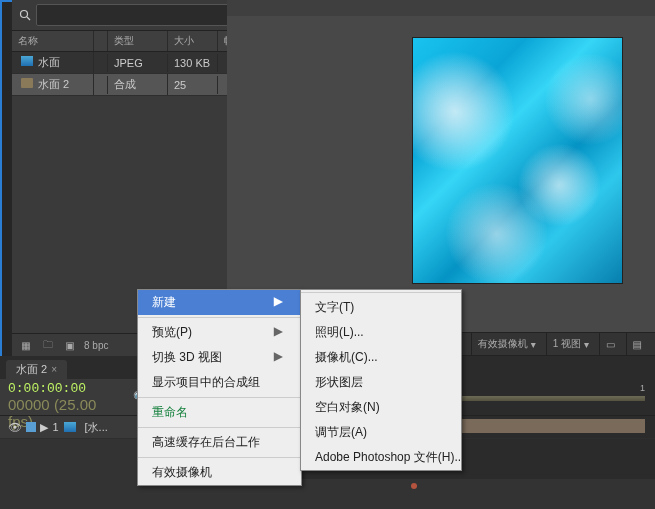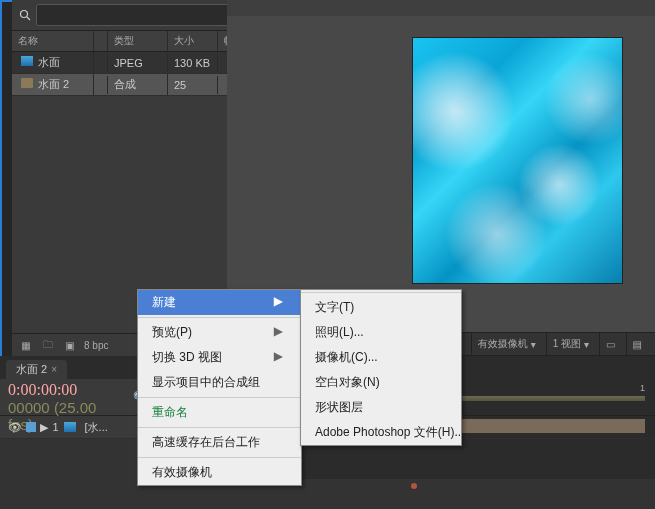--- a/index.html
+++ b/index.html
@@ -28,21 +28,21 @@
 .water::before,.water::after{content:"";position:absolute;inset:0;background:radial-gradient(circle at 20% 30%,rgba(255,255,255,.5),transparent 25%),radial-gradient(circle at 70% 60%,rgba(255,255,255,.4),transparent 20%),radial-gradient(circle at 40% 80%,rgba(255,255,255,.35),transparent 22%),radial-gradient(circle at 85% 25%,rgba(255,255,255,.3),transparent 18%)}
 .viewer-toolbar{position:absolute;bottom:0;left:0;right:0;height:22px;background:#333;border-top:1px solid #222;display:flex;align-items:center;color:#aaa;font-size:10px}
 .vt-right{margin-left:auto;display:flex;align-items:center;gap:4px;padding-right:7px}
 .vt-item{padding:0 6px;display:flex;align-items:center;gap:3px;border-left:1px solid #222;height:22px}
 .timeline-panel{left:0;top:356px;right:0;bottom:0;background:#333}
 .tl-tab{display:flex;background:#2b2b2b;padding-top:4px;padding-left:6px}
 .tab{background:#3a3a3a;padding:2px 10px;font-size:11px;border-top-left-radius:3px;border-top-right-radius:3px;color:#ccc;display:flex;align-items:center;gap:4px}
 .close-x{color:#999;font-size:10px}
 .tl-head{display:flex;background:#3a3a3a;height:36px;border-bottom:1px solid #222}
 .timecode{width:110px;padding:2px 8px}
-.tc-main{color:#fca5a5;font-size:16px;font-family:Liberation Serif, serif}
+.tc-main{color:#bef264;font-size:13px;font-family:Liberation Mono, monospace}
 .tc-sub{color:#8a8a5a;font-size:15px}
 .tl-icons{display:flex;align-items:center;gap:2px;padding:0 6px}
 .tl-ico{width:16px;height:16px;display:flex;align-items:center;justify-content:center;color:#aaa}
 .tl-ruler{flex:1;position:relative;background:#2b2b2b;border-left:1px solid #555}
 .ruler-labels{display:flex;justify-content:space-between;padding:4px 10px 0 40px;font-size:9px;color:#aaa}
 .playhead{position:absolute;left:55px;top:0;width:1px;height:100%;background:#e8a23a}
 .playhead::before{content:"";position:absolute;top:12px;left:-4px;width:9px;height:9px;background:#5a9fd4;border-radius:2px}
 .work-area{position:absolute;top:17px;left:40px;right:10px;height:5px;background:linear-gradient(#6d6a55,#55533f)}
 .tl-row{display:flex;background:#3a3a3a;height:22px;align-items:center;border-bottom:1px solid #2e2e2e}
 .tl-row-left{width:290px;display:flex;align-items:center;gap:4px;padding-left:8px;font-size:11px}
@@ -211,21 +211,24 @@
     <div class="menu-item">
       <span>文字(T)</span>
     </div>
     <div class="menu-item">
       <span>照明(L)...</span>
     </div>
     <div class="menu-item">
       <span>摄像机(C)...</span>
     </div>
     <div class="menu-item">
+      <span>形状图层</span>
+    </div>
+    <div class="menu-item">
       <span>空白对象(N)</span>
     </div>
     <div class="menu-item">
-      <span>形状图层</span>
+      <span>调节层(A)</span>
     </div>
     <div class="menu-item">
       <span>Adobe Photoshop 文件(H)...</span>
     </div>
   </div>
 
 </body></html>

